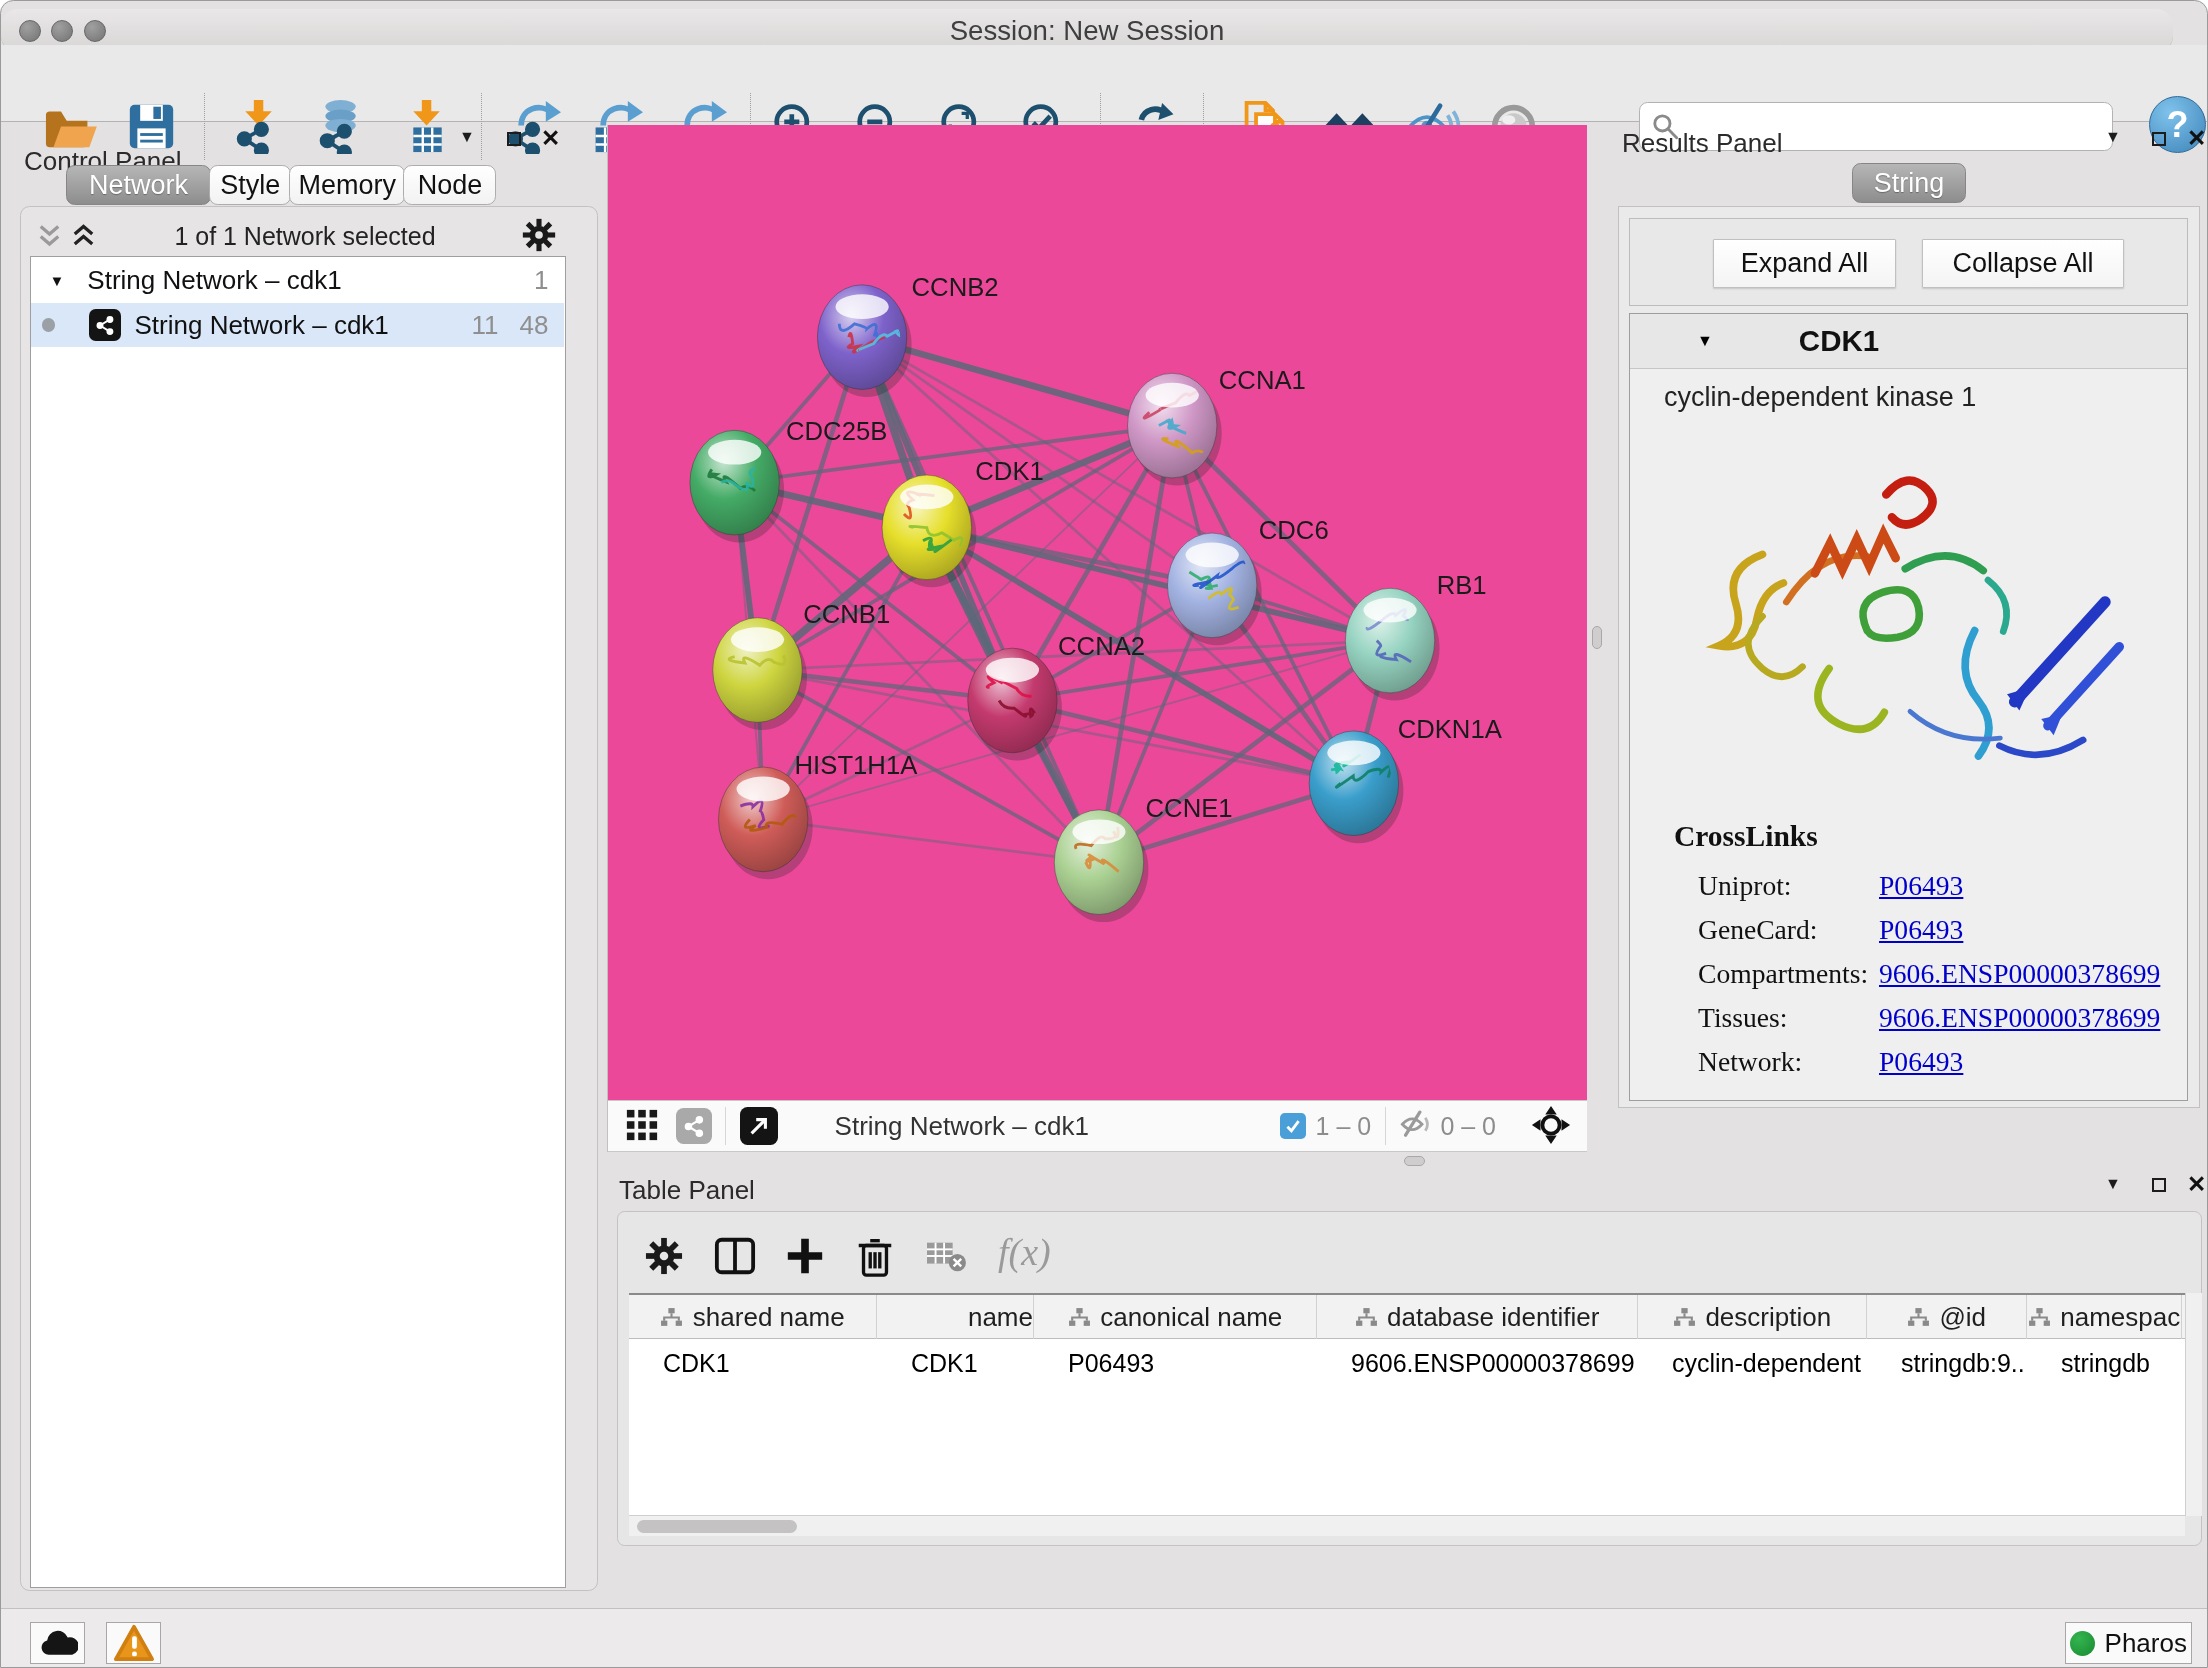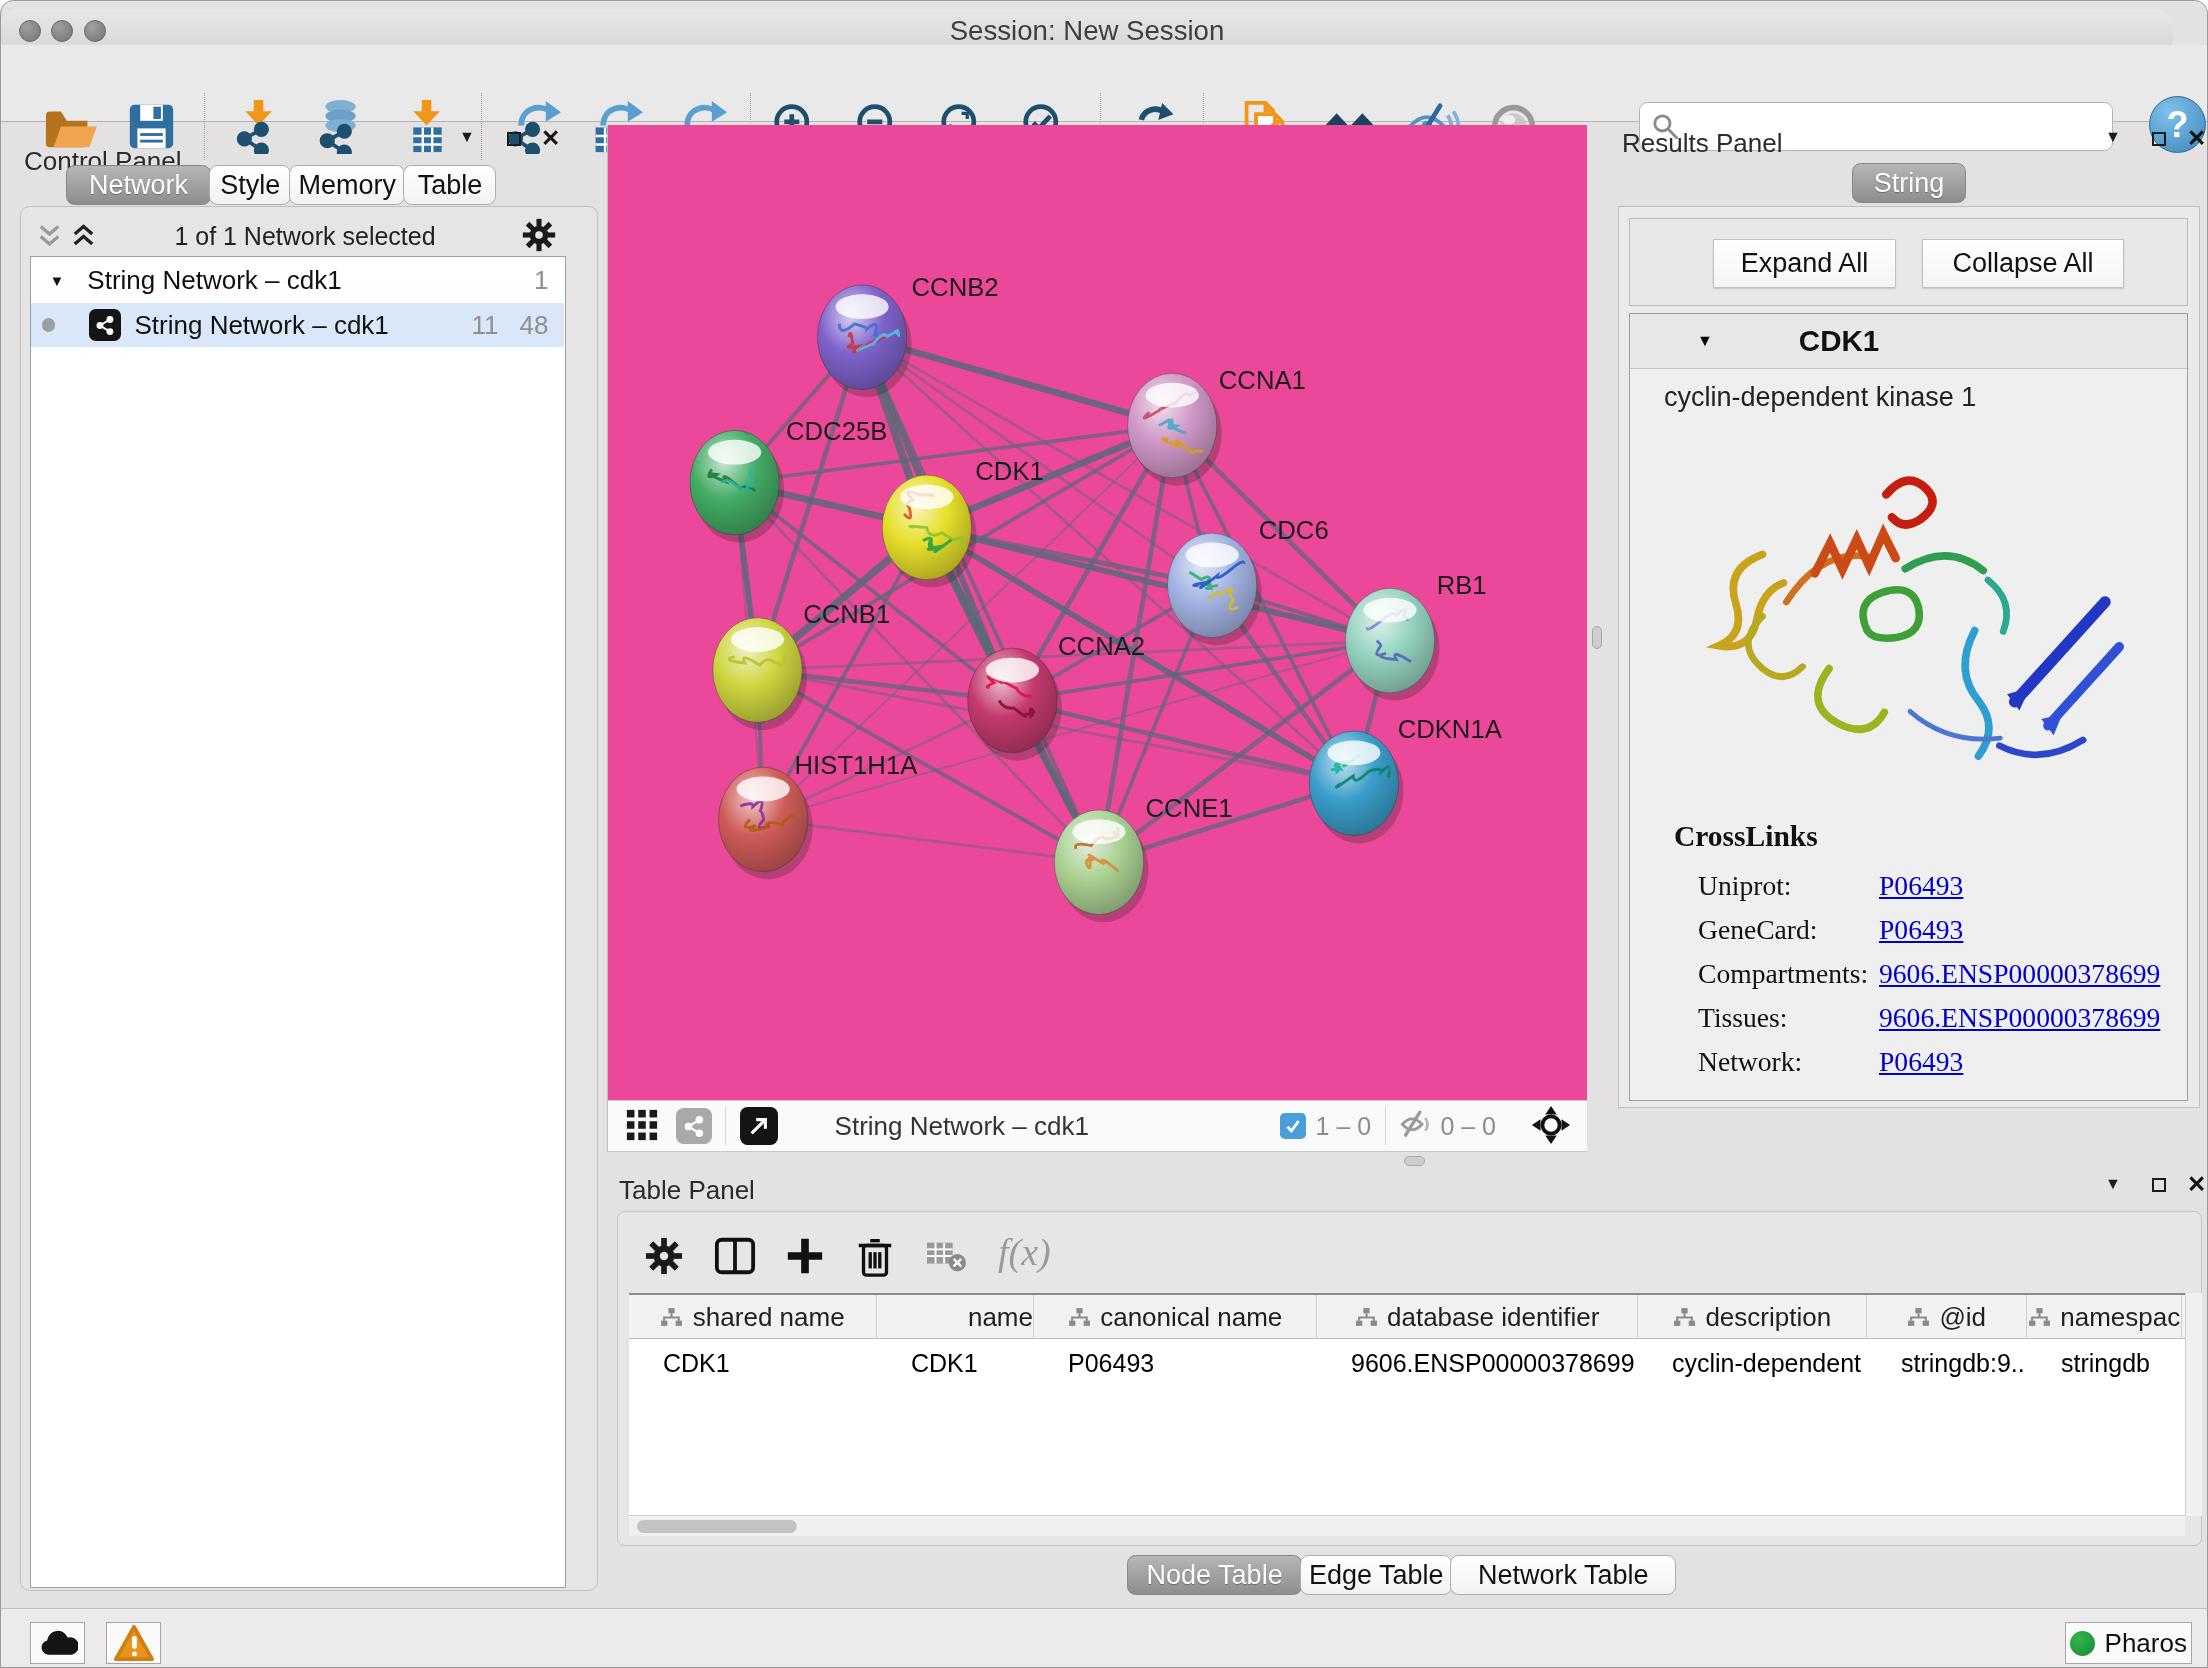--- a/index.html
+++ b/index.html
@@ -309,21 +309,21 @@
 
   <div class="abs panel-title" style="left:23px;top:145px">Control Panel</div>
   <div class="abs" style="left:458px;top:127px"><span class="mini-tri">▼</span></div>
   <div class="abs" style="left:506px;top:131px"><span class="mini-float"></span></div>
   <div class="abs" style="left:540px;top:124px"><span class="mini-x">✕</span></div>
 
   <div class="abs" style="left:67px;top:164px;display:flex">
     <div class="tab sel" style="width:145px">Network</div>
     <div class="tab" style="width:82px">Style</div>
     <div class="tab" style="width:116px">Memory</div>
-    <div class="tab" style="width:93px">Table</div>
+    <div class="tab" style="width:93px">Node</div>
   </div>
 
   <div id="cp-box" class="abs"></div>
 
   <div class="abs" style="left:36px;top:223px">
     <svg width="25" height="25" viewBox="0 0 20 20">
         <g fill="none" stroke="#9a9a9a" stroke-width="2.6">
       <polyline points="3,2 10,8 17,2"></polyline>
           <polyline points="3,10 10,16 17,10"></polyline>
         </g>
@@ -921,25 +921,20 @@
         <div class="td" style="width: 229px;">cyclin-dependent ...</div>
         <div class="td" style="width: 160px;">stringdb:9...</div>
         <div class="td" style="width: 155px;">stringdb</div>
       </div>
   </div>
   <div id="h-scroll">
       <div id="h-thumb"></div>
     </div>
   <div id="v-gutter"></div>
 
-  <div class="abs" style="left:1128px;top:1554px;display:flex">
-    <div class="tab sel" style="width:175px">Node Table</div>
-    <div class="tab" style="width:152px">Edge Table</div>
-    <div class="tab" style="width:226px">Network Table</div>
-  </div>
 
   <div id="statusbar" class="abs">
     <div class="sb-btn" style="left:28.5px">
       <svg width="42" height="34" viewBox="0 0 46 38">
         <path d="M40,32 H14 a8,8 0 0 1 -2,-15.8 a12,12 0 0 1 23,-3.4 a8,8 0 0 1 5,19.2 z" fill="#151515"></path>
       </svg>
     </div>
     <div class="sb-btn" style="left:105px">
       <svg width="42" height="40" viewBox="0 0 44 42">
         <path d="M22,4 L41,38 H3 Z" fill="#e8951c" stroke="#d07f10" stroke-linejoin="round" stroke-width="4"></path>

